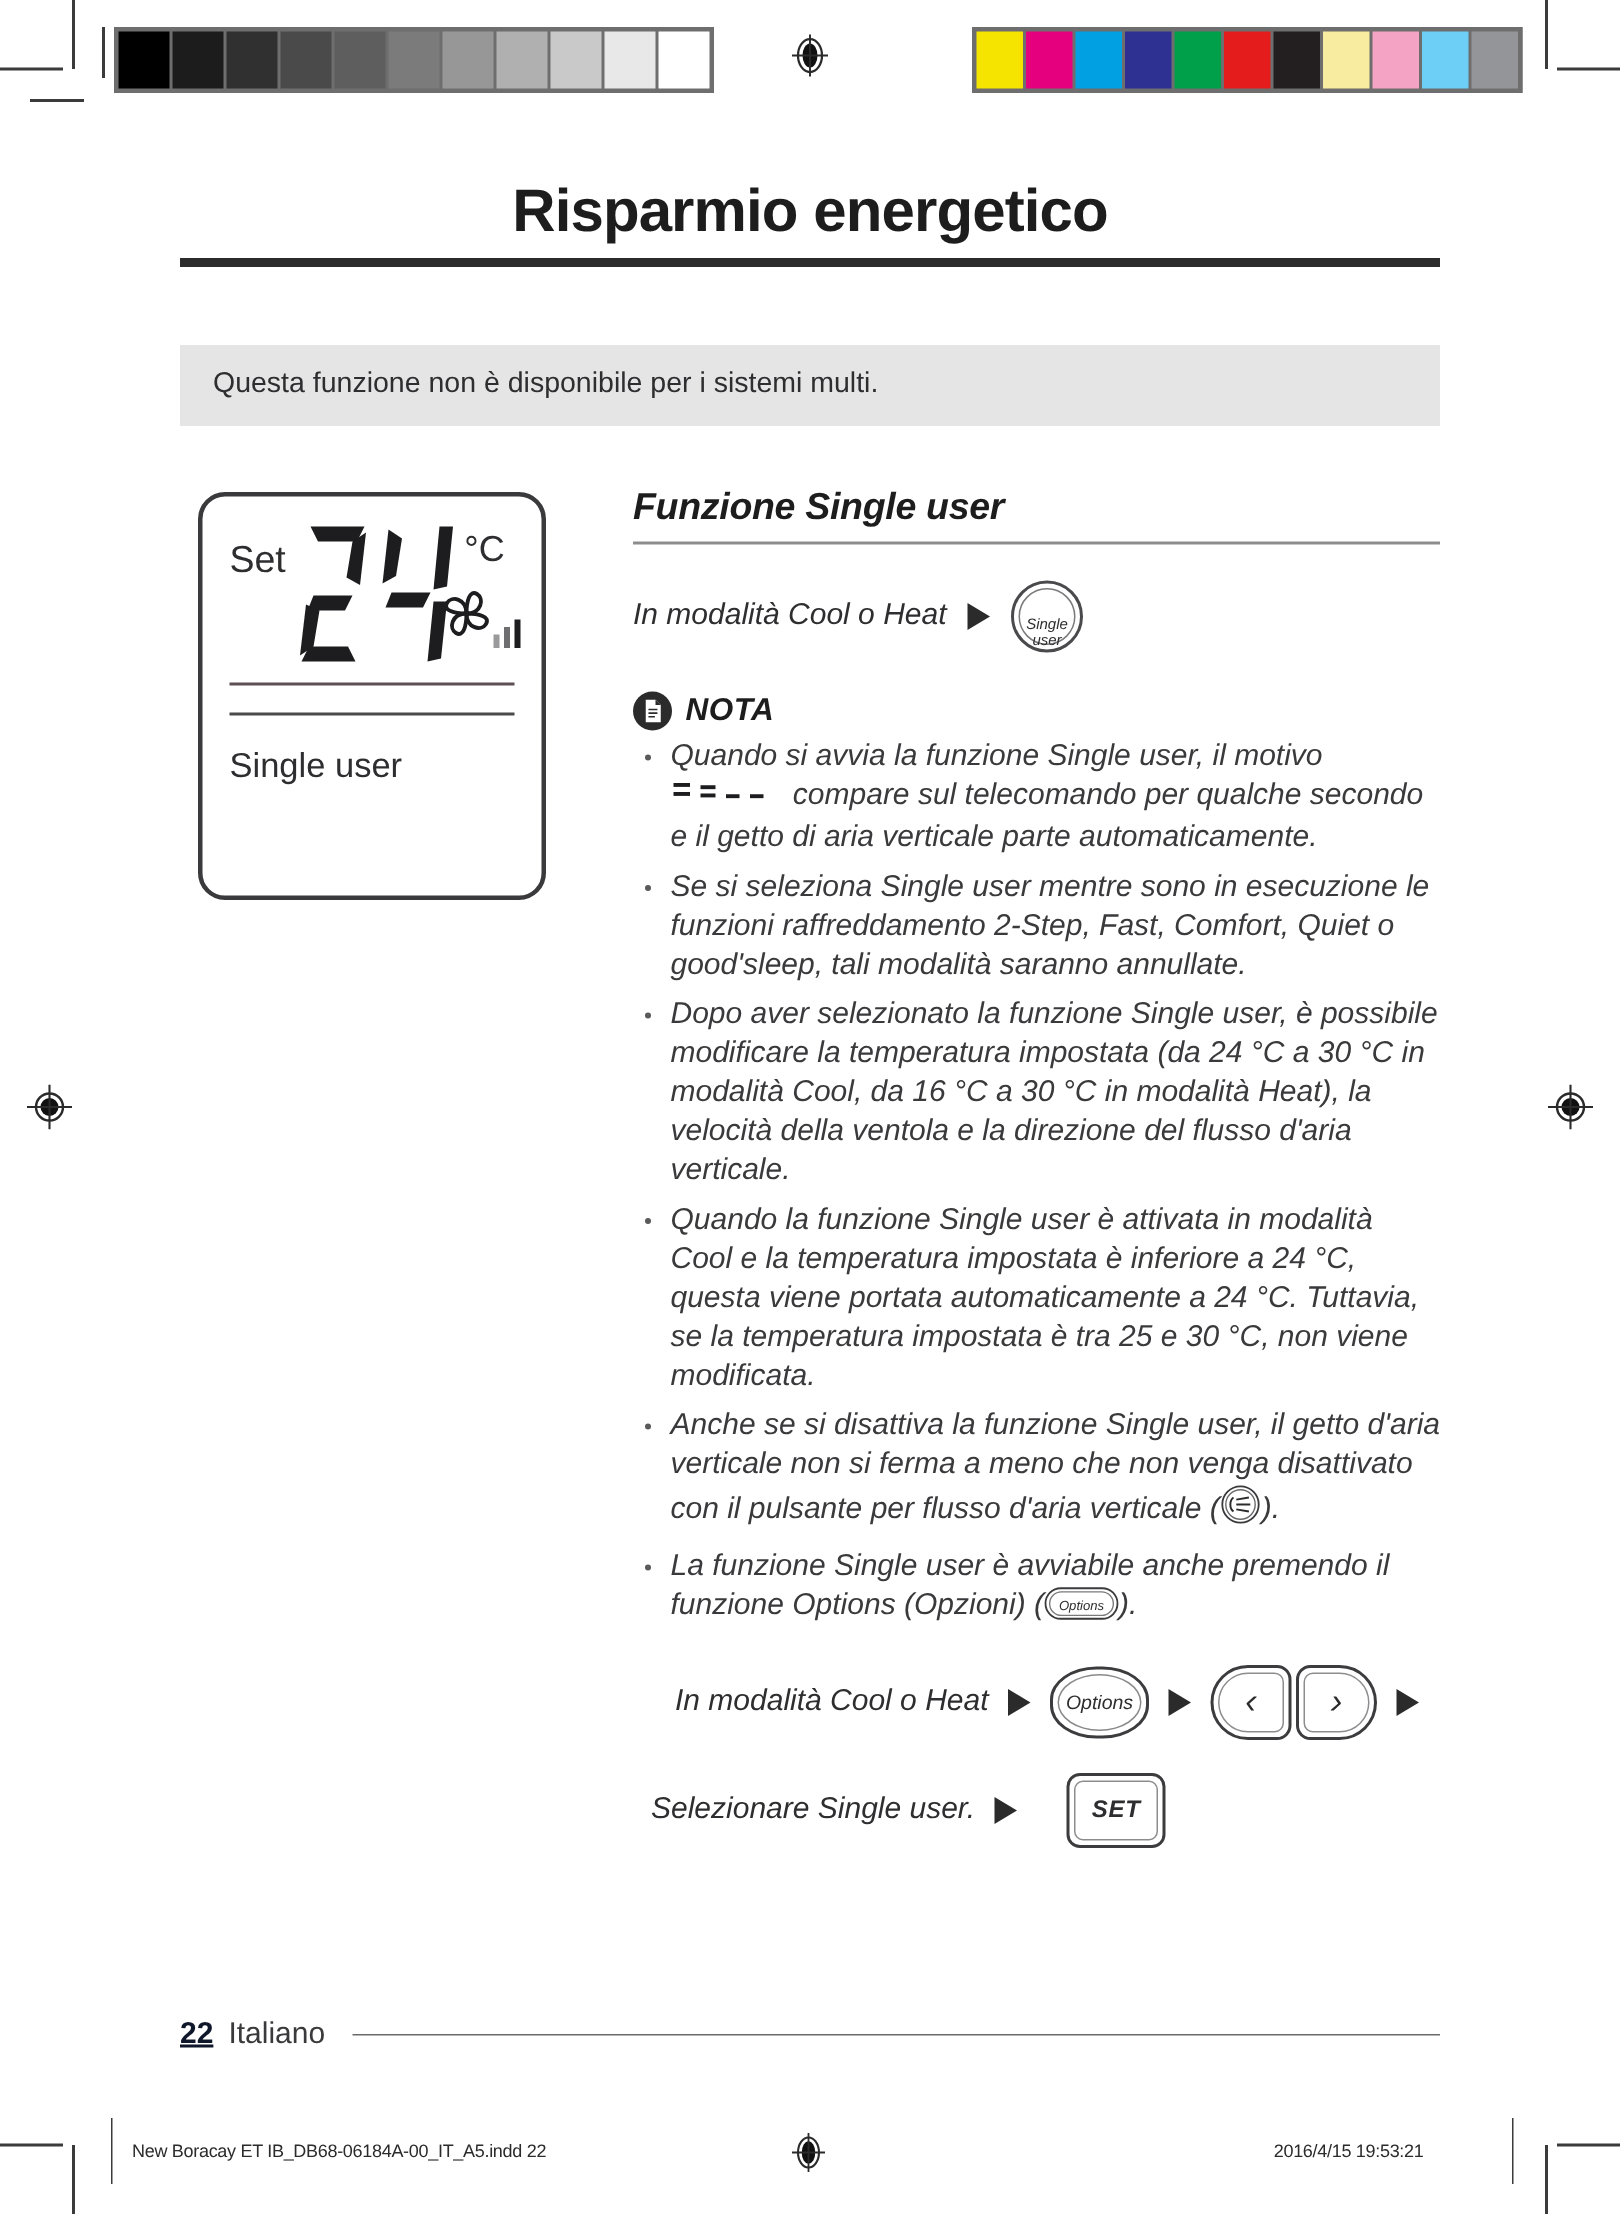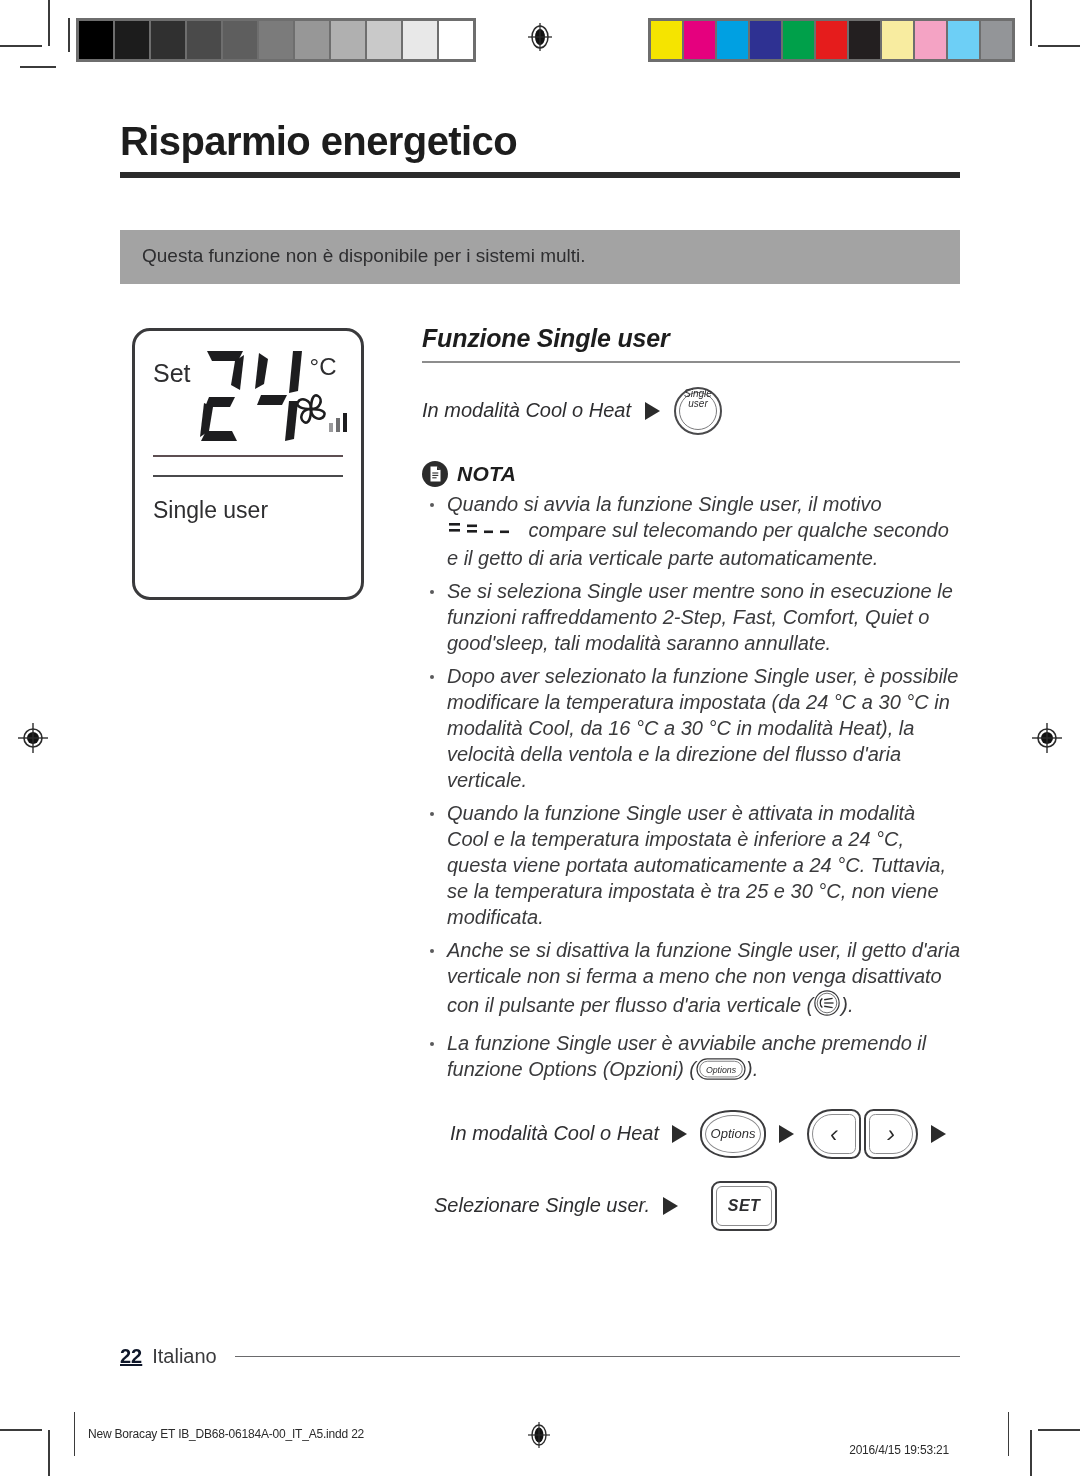--- a/index.html
+++ b/index.html
@@ -18,25 +18,26 @@
   .calbar i{display:block;width:34px;height:38px;}
   .calbar.colors i{width:31px;}
 
   
   .page{position:absolute;left:120px;top:120px;width:840px;}
 
   .page-title{
     font-size:40px;font-weight:bold;color:#1d1d1d;
     letter-spacing:-0.6px;line-height:1.05;margin:0 0 10px 0;
     font-family:"Liberation Sans", sans-serif;
+    text-align:center;
   }
   .title-rule{height:6px;background:#2b2b2b;width:100%;margin-bottom:52px;}
 
   .callout{
-    background:#a3a3a3;color:#2e2e30;font-size:19px;
+    background:#e5e5e5;color:#2e2e30;font-size:19px;
     padding:14px 18px 16px 22px;line-height:1.25;
   }
 
   
   .cols{display:flex;margin-top:40px;align-items:flex-start;}
   .col-left{width:280px;flex:0 0 280px;padding-left:12px;padding-top:4px;}
   .col-right{flex:1;padding-left:10px;font-style:italic;}
 
   
   .lcd{
@@ -59,21 +60,21 @@
   .sec-title{font-size:25px;font-weight:bold;color:#1d1d1d;margin:0 0 8px 0;letter-spacing:-0.2px;}
   .sec-rule{height:2px;background:#8d8d8d;width:100%;margin-bottom:18px;}
   .para{font-size:20px;line-height:1.30;color:#3a3a3c;margin:0;}
 
   .steprow{display:flex;align-items:center;margin-top:24px;gap:14px;}
   .steprow .lbl{font-size:20px;color:#2e2e30;}
   .tri{width:0;height:0;border-left:15px solid #2b2b2b;border-top:9px solid transparent;border-bottom:9px solid transparent;}
 
   .btn-circle{
     width:44px;height:44px;border-radius:50%;border:2px solid #4a4a4c;
-    display:flex;align-items:flex-start;justify-content:center;position:relative;flex:0 0 auto;
+    display:flex;align-items:flex-end;justify-content:center;position:relative;flex:0 0 auto;
   }
   .btn-circle::after{
     content:"";position:absolute;left:3px;top:3px;right:3px;bottom:3px;
     border:1px solid #7a7a7c;border-radius:50%;
   }
   .btn-circle span{font-size:10px;line-height:1.02;text-align:center;color:#2e2e30;position:relative;z-index:1;}
 
   .nota-head{display:flex;align-items:center;gap:9px;margin-top:26px;margin-bottom:4px;}
   .nota-icon{width:26px;height:26px;border-radius:50%;background:#2b2b2b;display:flex;align-items:center;justify-content:center;flex:0 0 auto;}
   .nota-label{font-size:21px;font-weight:bold;color:#1d1d1d;letter-spacing:0.3px;}
@@ -129,21 +130,21 @@
   .btn-set span{font-size:16px;font-weight:bold;color:#2e2e30;position:relative;z-index:1;letter-spacing:0.5px;}
 
   
   .footer{position:absolute;left:120px;top:1345px;width:840px;display:flex;align-items:center;gap:10px;}
   .f-num{font-size:20px;font-weight:bold;color:#0f172a;text-decoration:underline;}
   .f-lang{font-size:20px;color:#3a3a3c;}
   .f-rule{flex:1;height:1px;background:#6a6a6c;margin-left:8px;}
 
   .printbar{position:absolute;left:0;top:1415px;width:1027px;height:45px;}
   .pb-left{position:absolute;left:88px;top:12px;font-size:12px;color:#2b2b2b;font-family:"Liberation Sans", sans-serif;letter-spacing:-0.2px;}
-  .pb-right{position:absolute;right:78px;top:28px;font-size:12px;color:#2b2b2b;letter-spacing:-0.2px;}
+  .pb-right{position:absolute;right:78px;top:12px;font-size:12px;color:#2b2b2b;letter-spacing:-0.2px;}
   .pb-reg{position:absolute;left:525px;top:6px;width:28px;height:28px;}
 </style>
 </head>
 <body>
 
 <div class="crop" style="left:48px;top:0;width:2px;height:46px;"></div>
 <div class="crop" style="left:0;top:45px;width:42px;height:2px;"></div>
 <div class="crop" style="left:20px;top:66px;width:36px;height:2px;"></div>
 <div class="crop" style="left:68px;top:18px;width:2px;height:34px;"></div>
 

